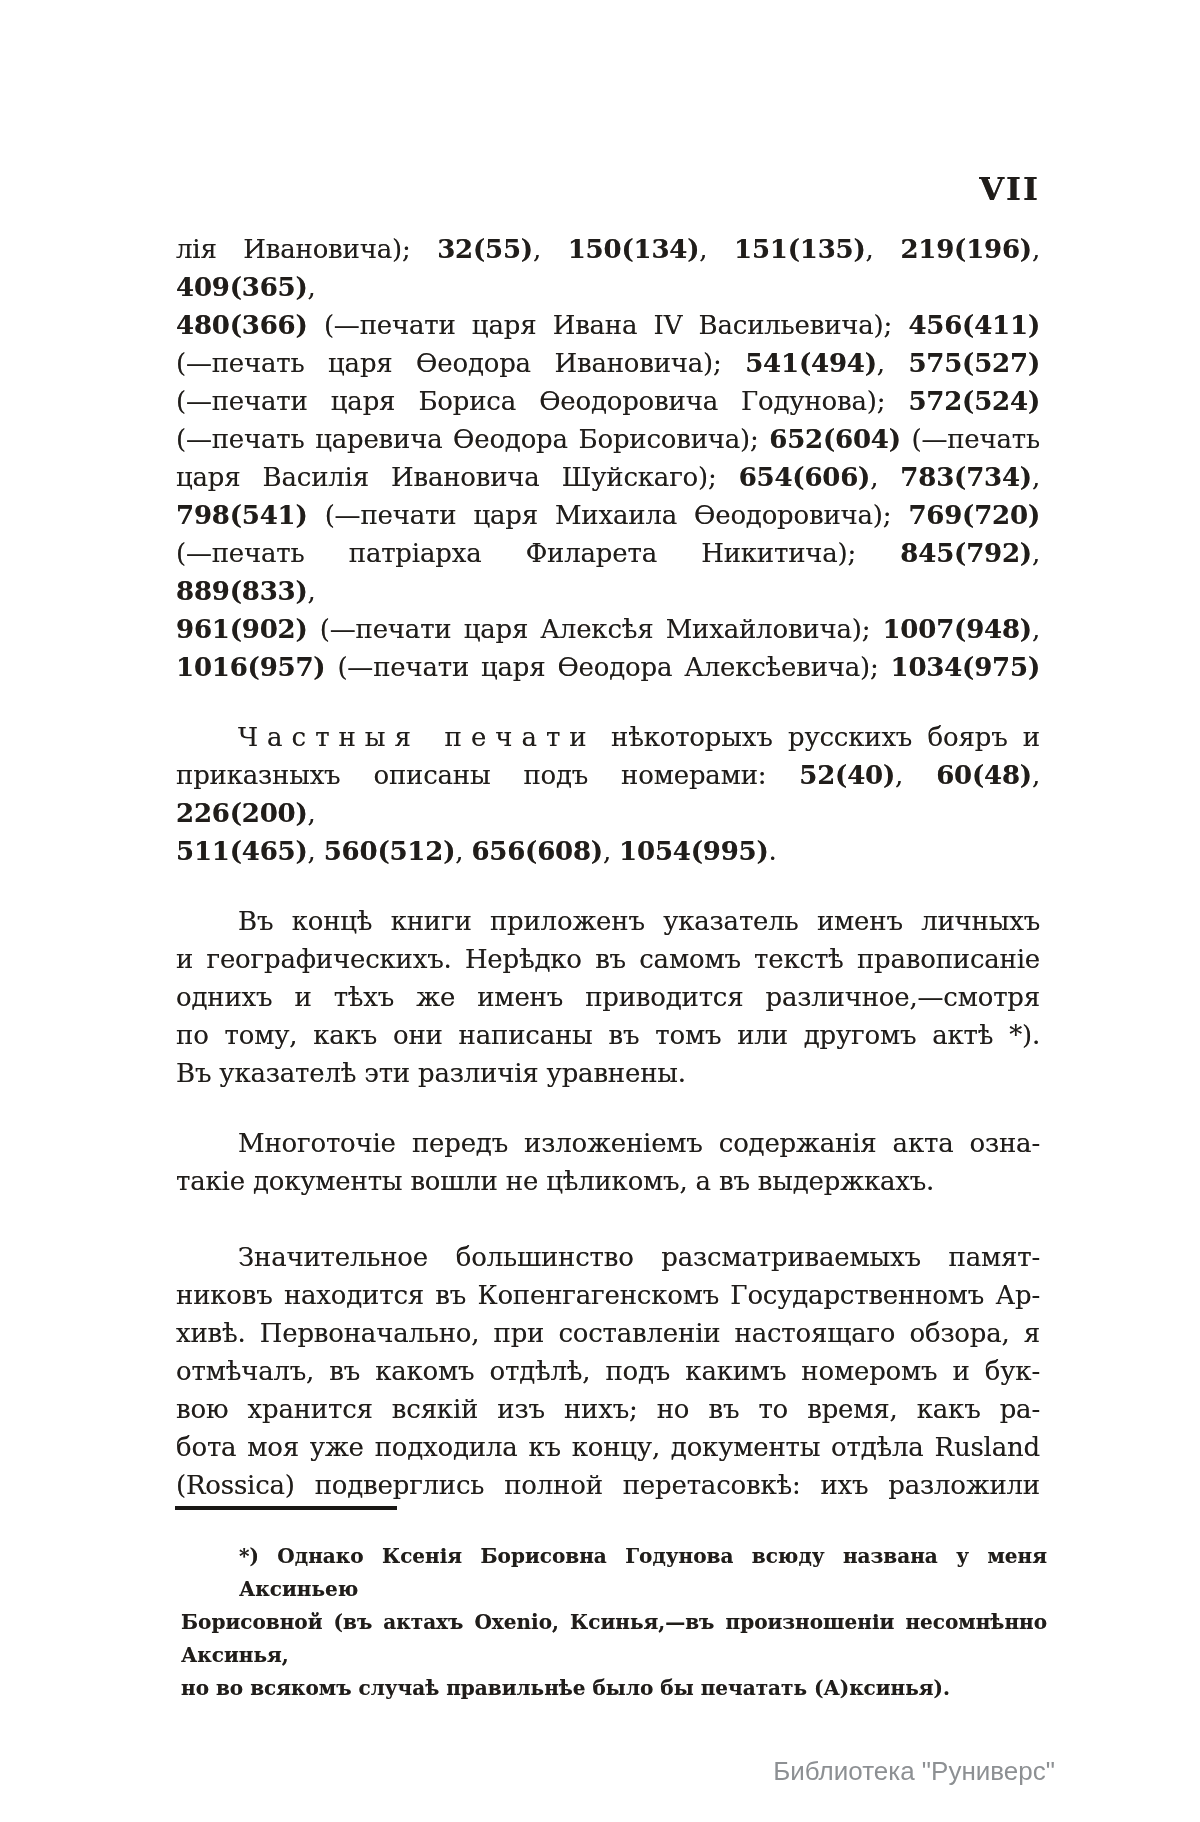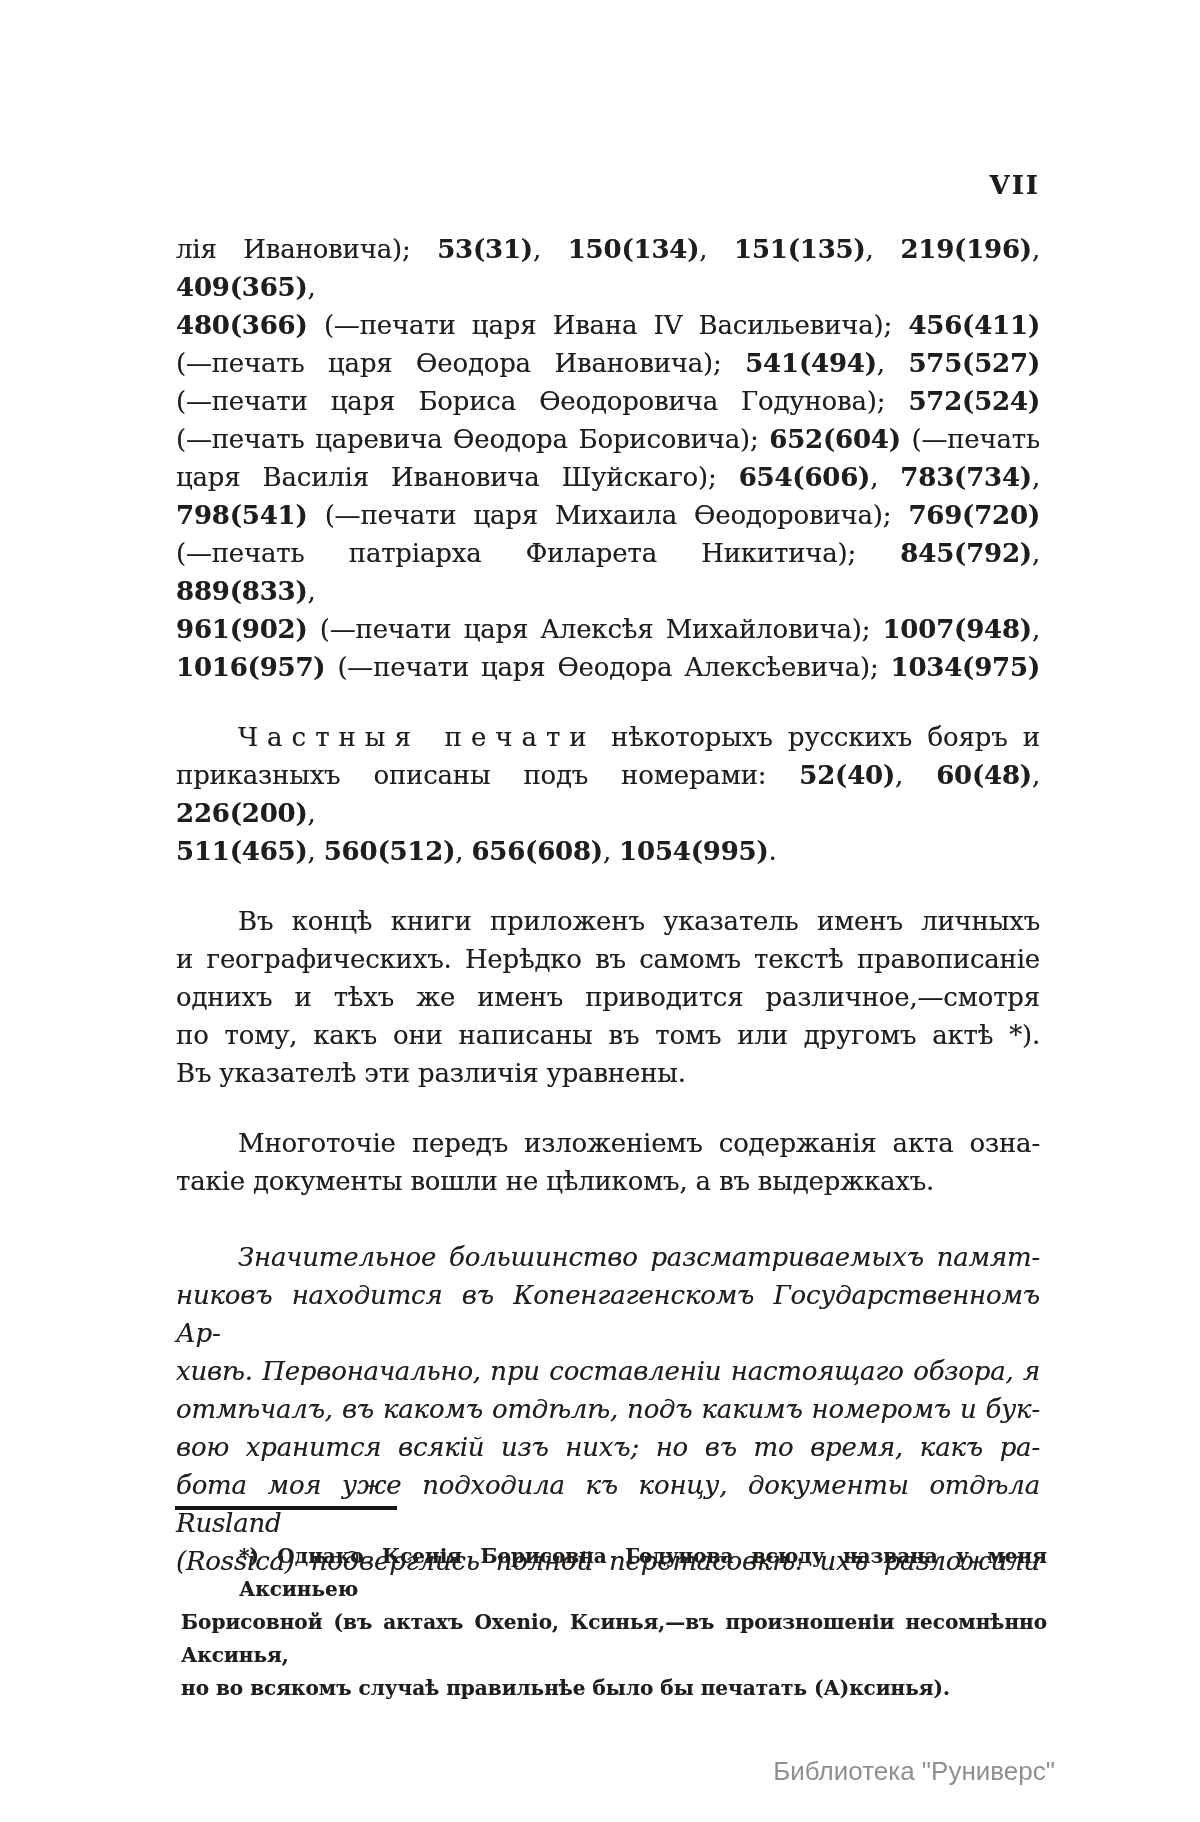--- a/index.html
+++ b/index.html
@@ -8,35 +8,35 @@
     background: #ffffff;
     position: relative;
     font-family: "DejaVu Serif", "Liberation Serif", serif;
     color: #201d1a;
     overflow: hidden;
   }
   .page-number {
     position: absolute;
     left: 176px; top: 170px; width: 864px;
     text-align: right;
-    font-size: 26px; font-weight: bold;
+    font-size: 32px; font-weight: bold;
     letter-spacing: 2px;
     text-shadow: 0 0 0.5px rgba(0,0,0,.6);
   }
   .text-block {
     position: absolute;
     left: 176px; top: 230px; width: 864px;
     font-size: 26px; line-height: 38px;
     letter-spacing: -0.2px;
     text-shadow: 0 0 0.5px rgba(32,29,26,.55);
   }
   .para { margin: 0; }
   .para + .para { margin-top: 32px; }
   .para:nth-child(3) { }
-  .para:nth-child(5) { margin-top: 38px; font-style: italic; }
+  .para:nth-child(5) { margin-top: 38px; }
   .para.ind .line:first-child { padding-left: 62px; }
   .line {
     text-align: justify;
     text-justify: inter-word;
   }
   .line.just { text-align-last: justify; }
   .num { font-weight: bold; }
   .spaced { letter-spacing: 9px; }
   .footnote-rule {
     position: absolute;
@@ -61,21 +61,21 @@
     color: #8d9093;
   }
 </style>
 </head>
 <body>
 
 <div class="page-number">VII</div>
 
 <div class="text-block">
     <div class="para">
-      <div class="line just">лія Ивановича); <span class="num">53(31)</span>, <span class="num">150(134)</span>, <span class="num">151(135)</span>, <span class="num">219(196)</span>, <span class="num">409(365)</span>,</div>
+      <div class="line just">лія Ивановича); <span class="num">32(55)</span>, <span class="num">150(134)</span>, <span class="num">151(135)</span>, <span class="num">219(196)</span>, <span class="num">409(365)</span>,</div>
       <div class="line just"><span class="num">480(366)</span> (—печати царя Ивана IV Васильевича); <span class="num">456(411)</span></div>
       <div class="line just">(—печать царя Ѳеодора Ивановича); <span class="num">541(494)</span>, <span class="num">575(527)</span></div>
       <div class="line just">(—печати царя Бориса Ѳеодоровича Годунова); <span class="num">572(524)</span></div>
       <div class="line just">(—печать царевича Ѳеодора Борисовича); <span class="num">652(604)</span> (—печать</div>
       <div class="line just">царя Василія Ивановича Шуйскаго); <span class="num">654(606)</span>, <span class="num">783(734)</span>,</div>
       <div class="line just"><span class="num">798(541)</span> (—печати царя Михаила Ѳеодоровича); <span class="num">769(720)</span></div>
       <div class="line just">(—печать патріарха Филарета Никитича); <span class="num">845(792)</span>, <span class="num">889(833)</span>,</div>
       <div class="line just"><span class="num">961(902)</span> (—печати царя Алексѣя Михайловича); <span class="num">1007(948)</span>,</div>
       <div class="line just"><span class="num">1016(957)</span> (—печати царя Ѳеодора Алексѣевича); <span class="num">1034(975)</span></div>
     </div>

